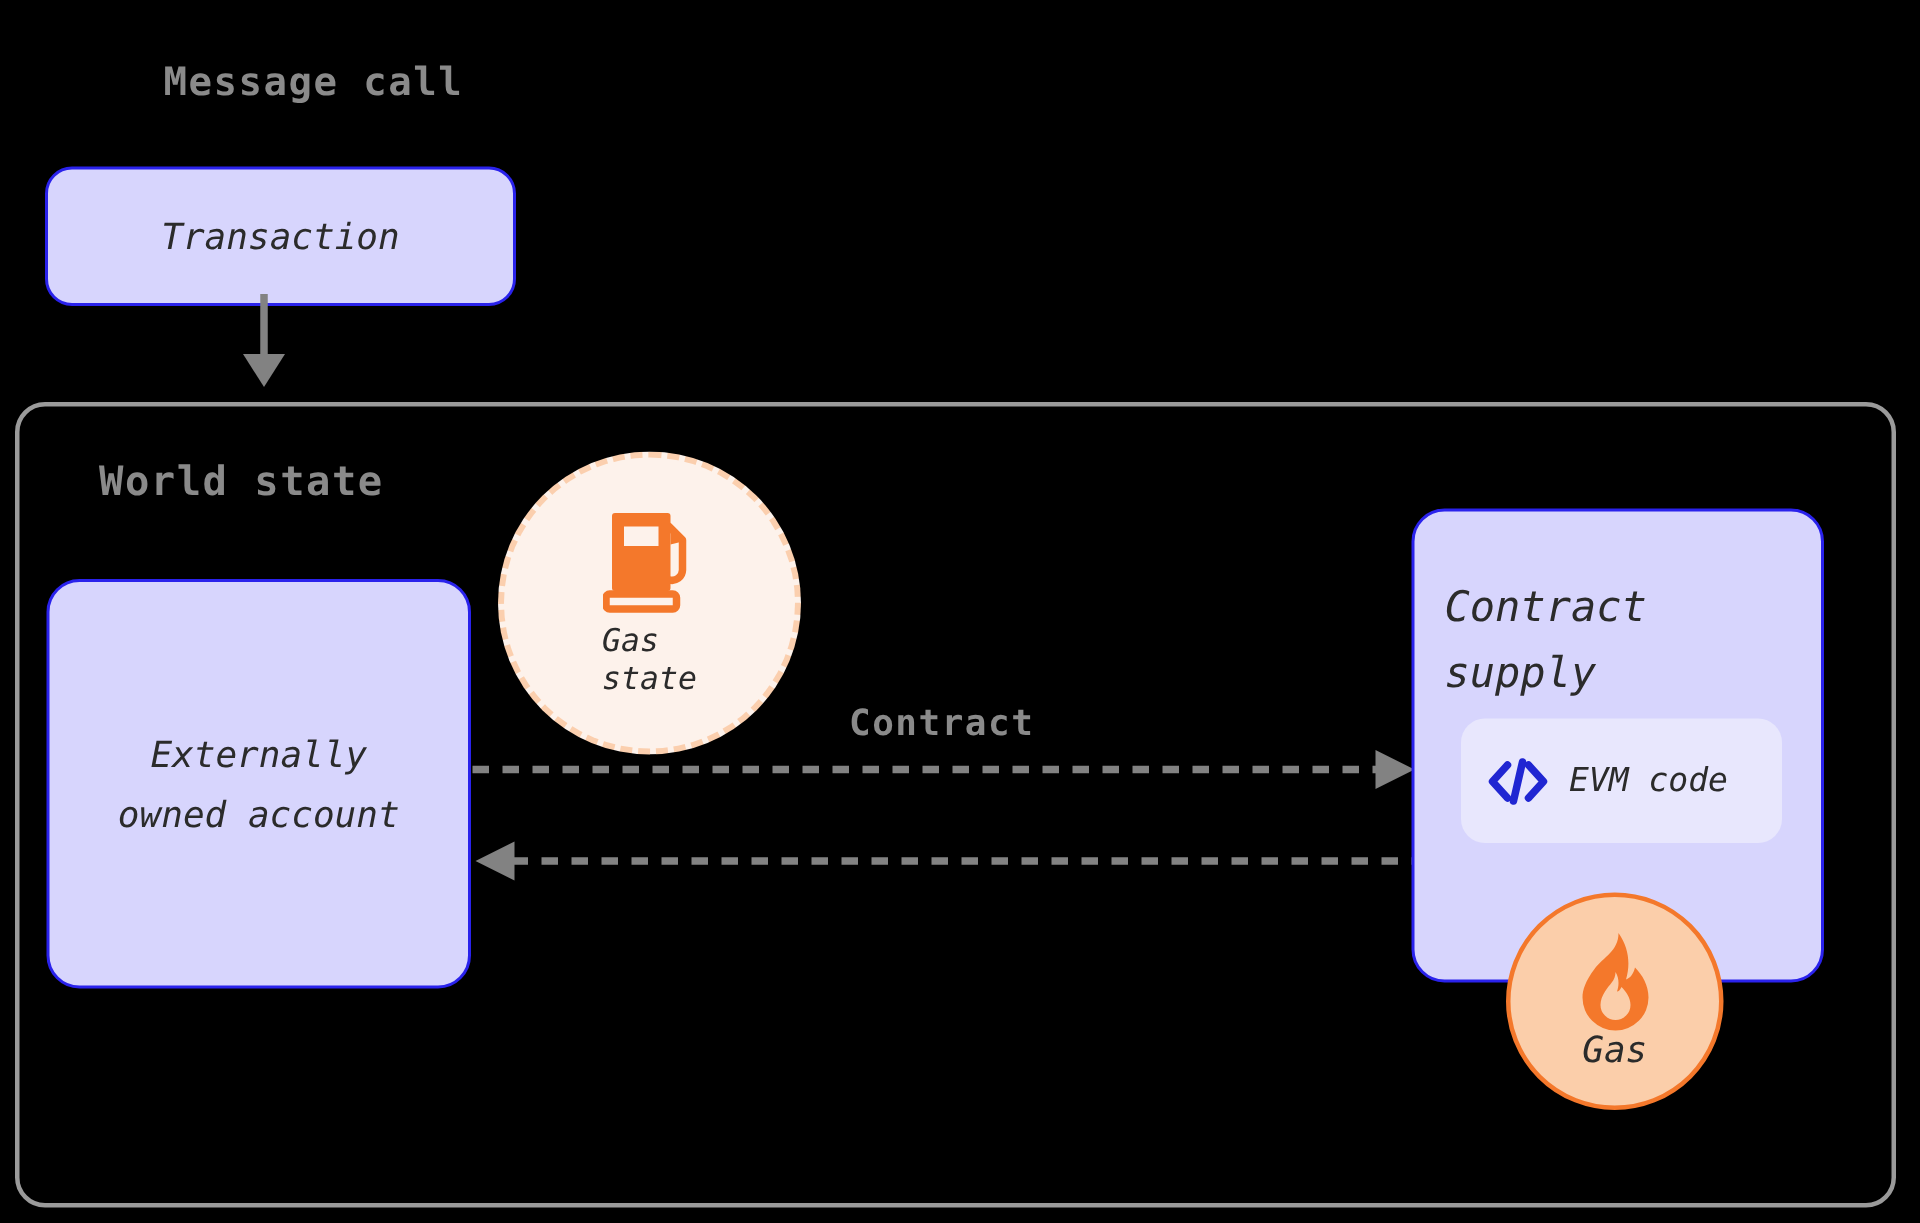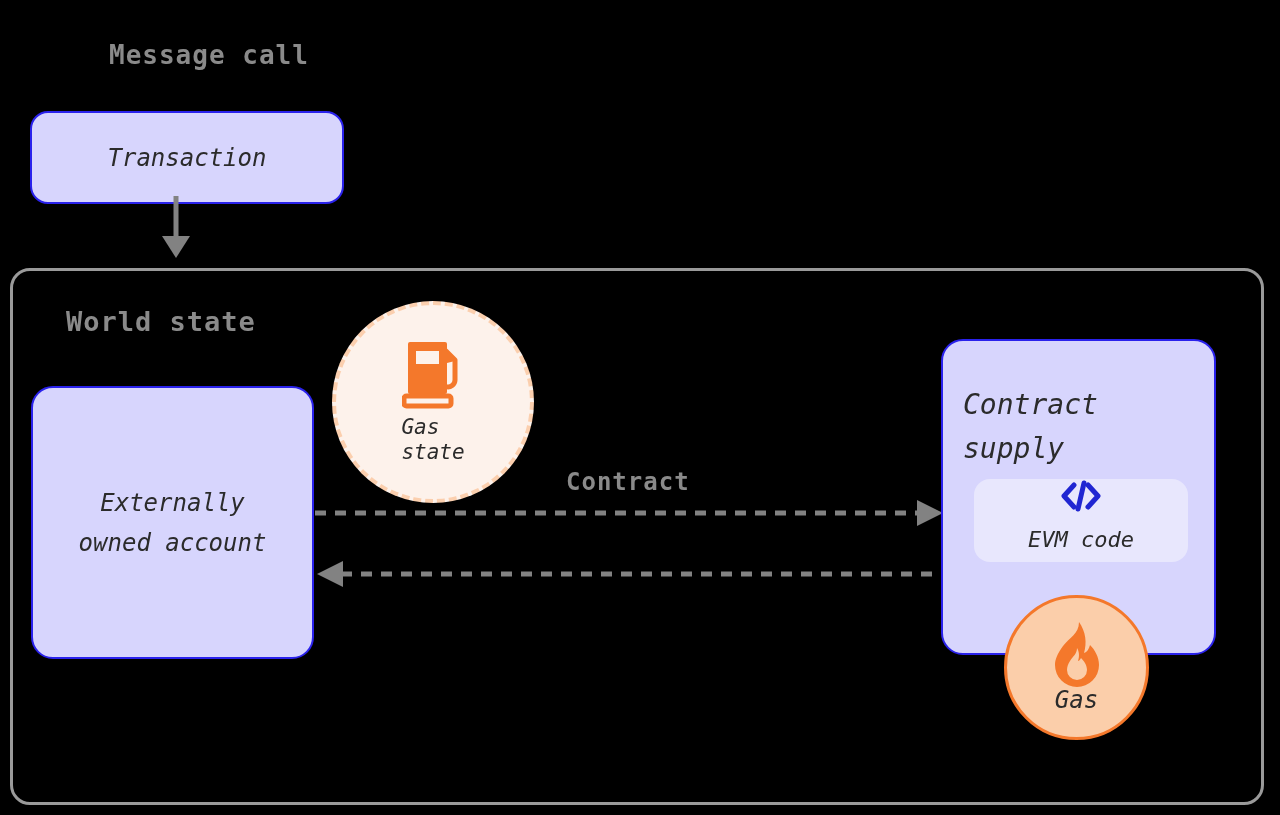--- a/index.html
+++ b/index.html
@@ -47,21 +47,21 @@
   
   #world-state-container{
     left:10px;top:268px;width:1254px;height:537px;
     border:3px solid #9a9a9a;border-radius:20px;box-sizing:border-box;
   }
 
   
   #evm-code-pill{
     position:absolute;left:31px;top:138px;width:214px;height:83px;
     background:#e8e7fd;border-radius:16px;
-    display:flex;align-items:center;gap:14px;padding:0 18px;box-sizing:border-box;flex-direction:column;
+    display:flex;align-items:center;gap:14px;padding:0 18px;box-sizing:border-box;
   }
   #evm-code-pill .evm-text{font-size:22px;white-space:nowrap;}
   .code-icon{width:40px;height:34px;flex:none;display:block;}
 
   
   .dashed-circle{
     border-radius:50%;background:#fdf2eb;
     border:4px dashed #fbcfae;box-sizing:border-box;
     display:flex;flex-direction:column;align-items:center;justify-content:center;
   }

